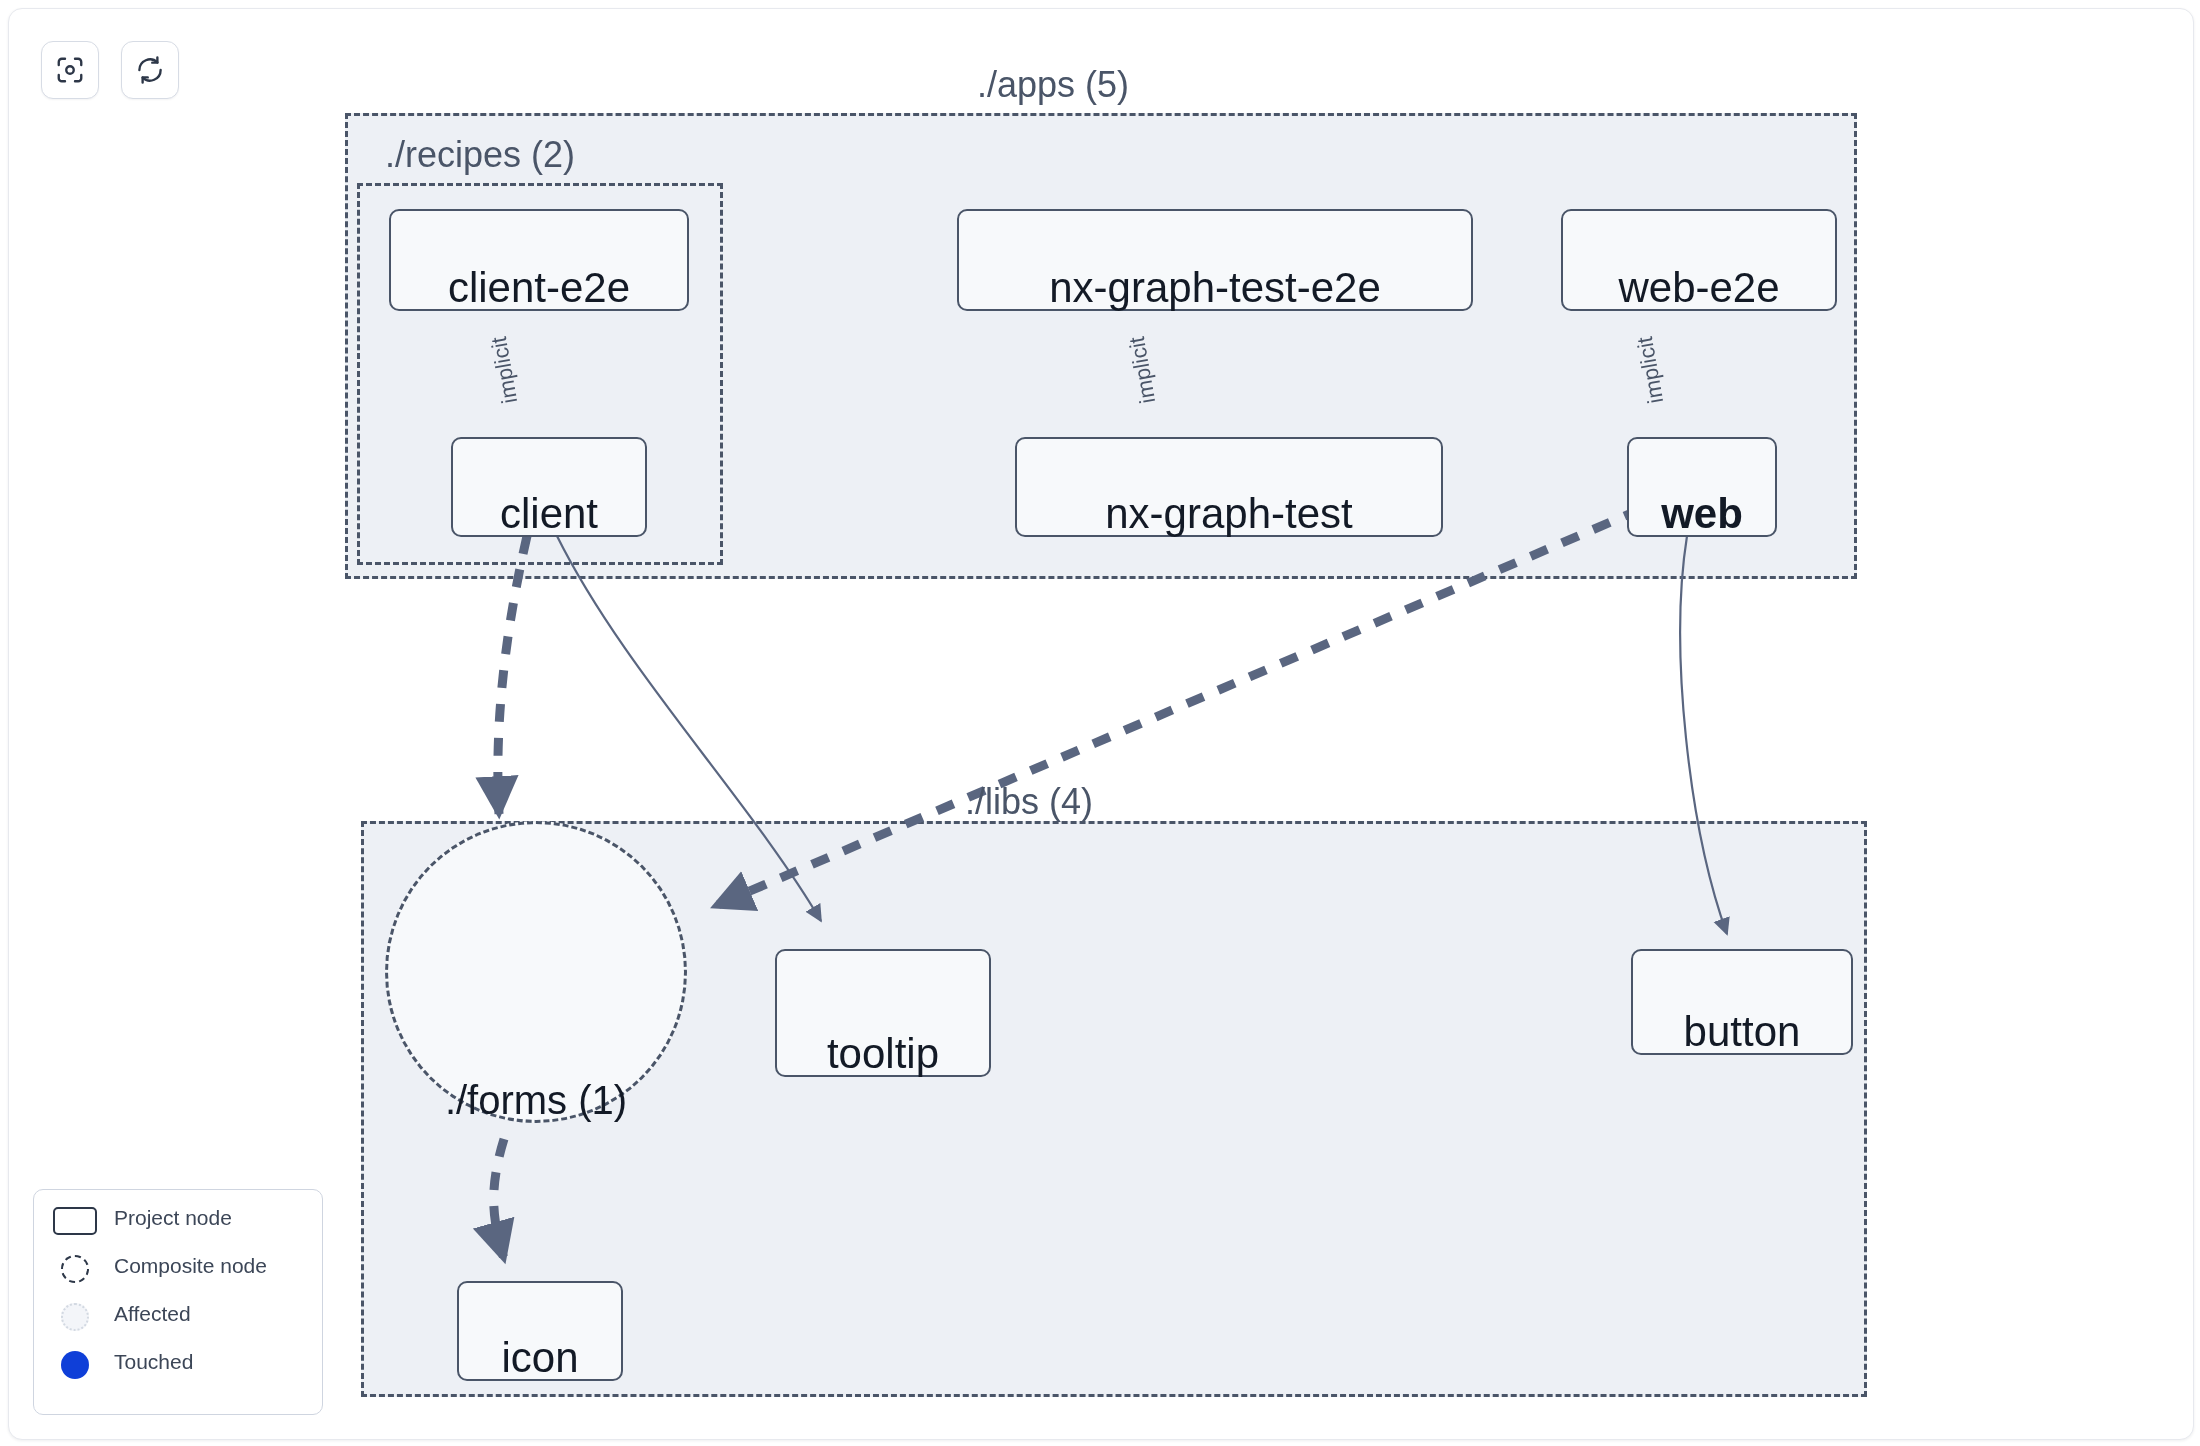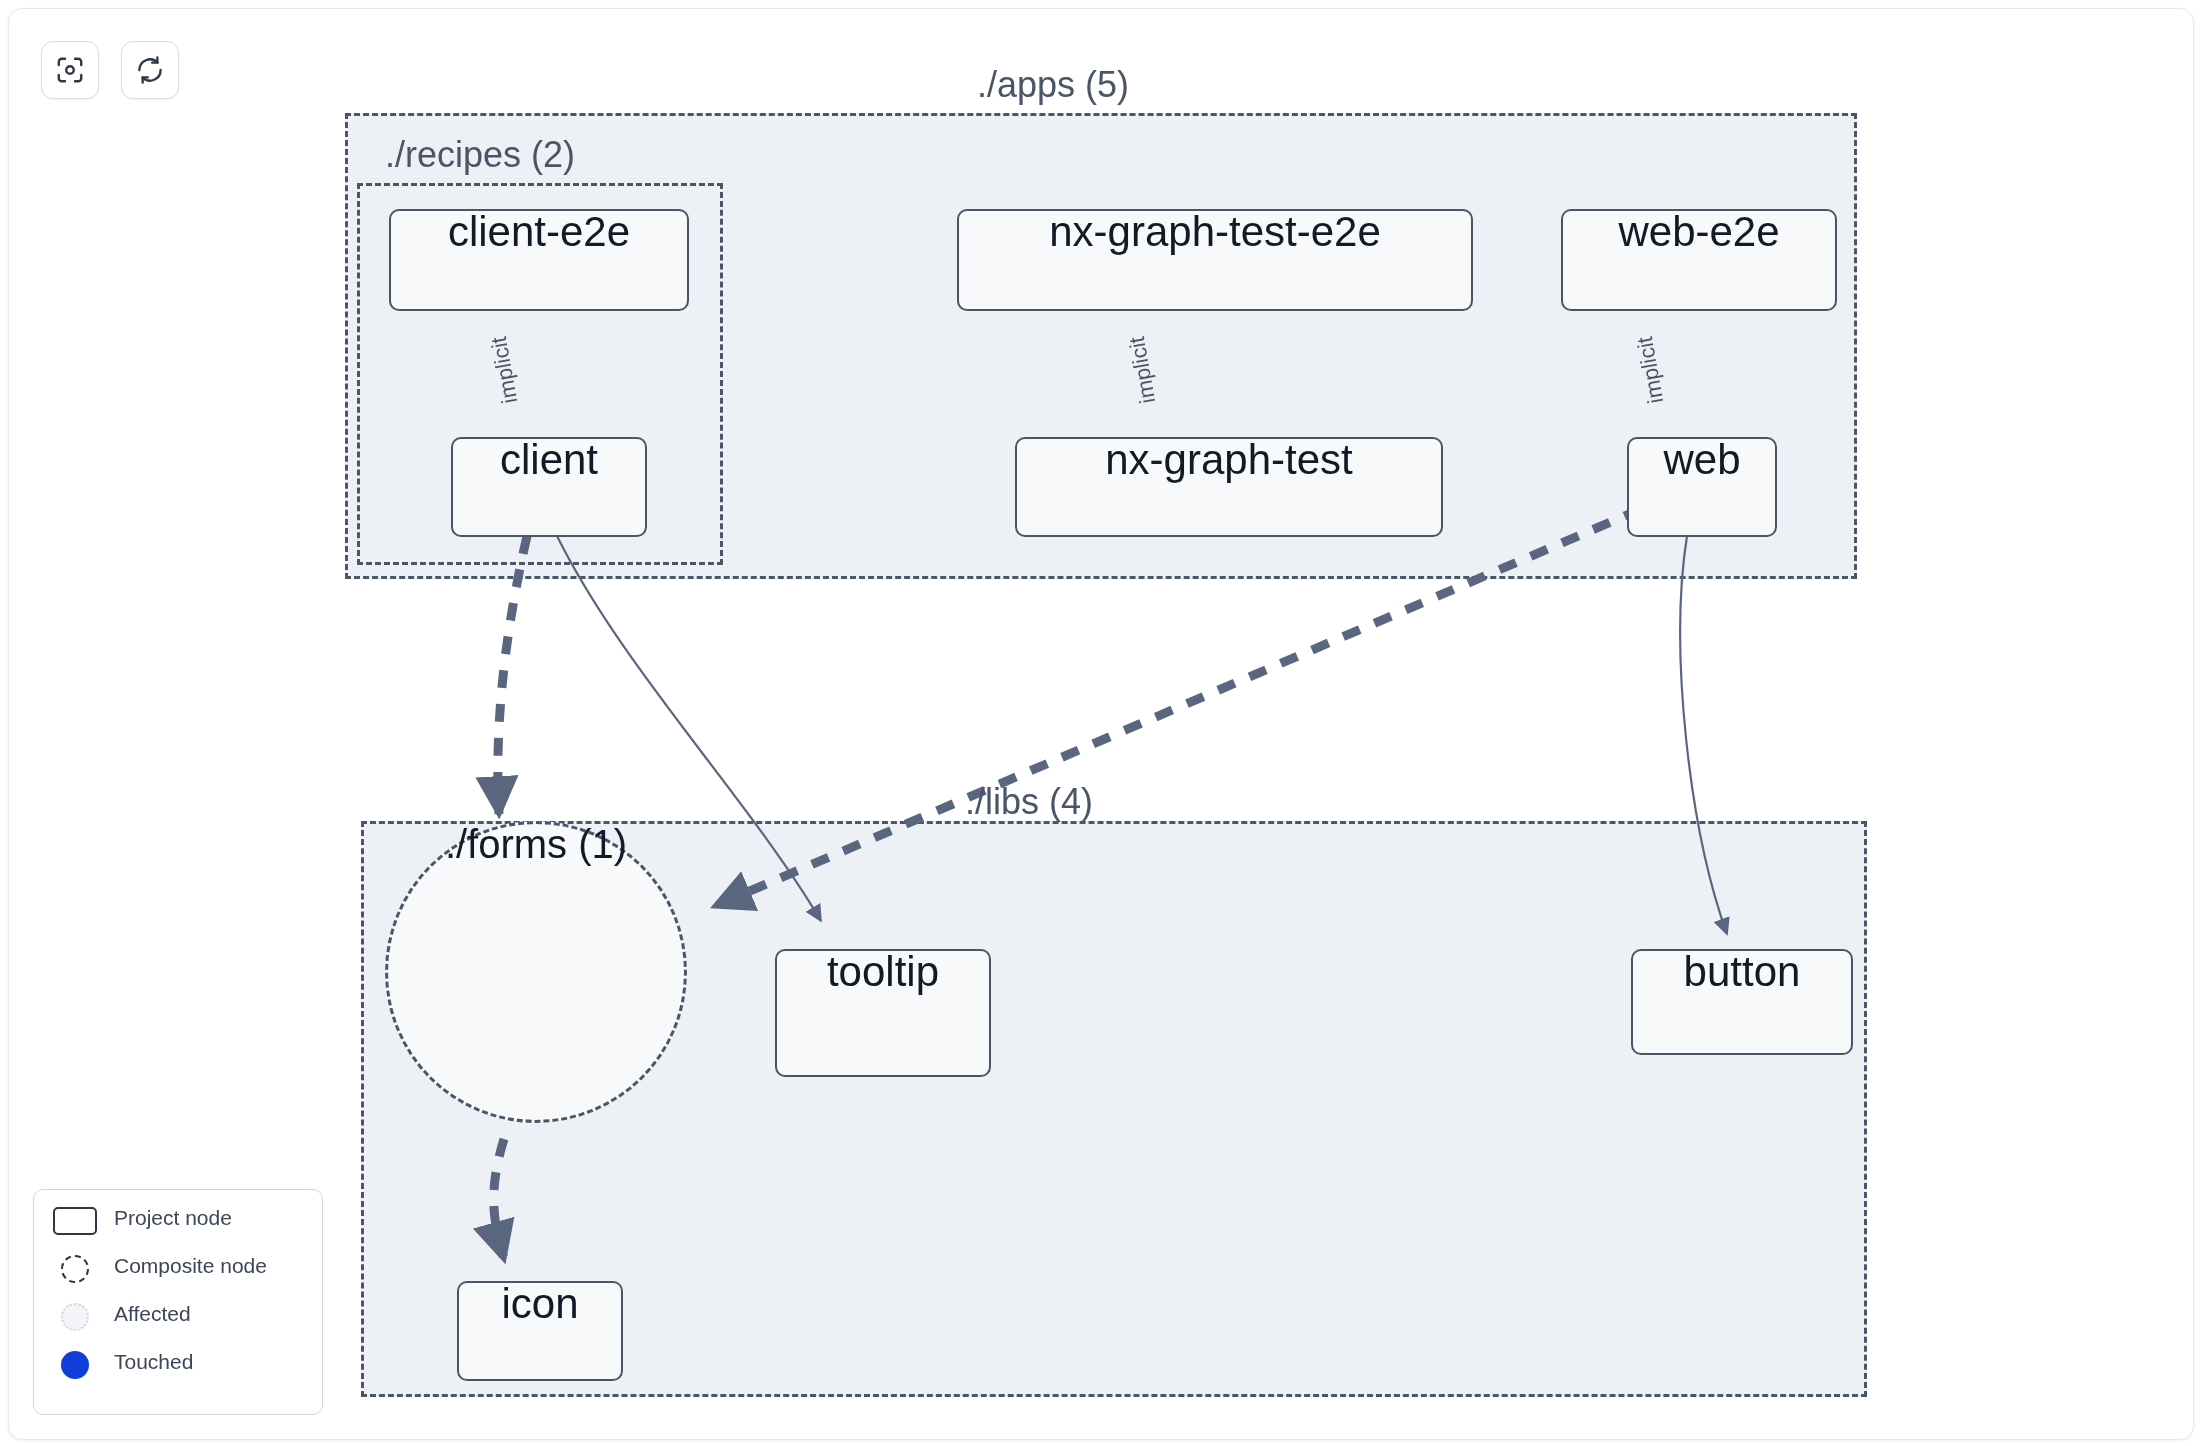--- a/index.html
+++ b/index.html
@@ -84,21 +84,21 @@
   }
 
   
   .node {
     position: absolute;
     box-sizing: border-box;
     background: #f7f9fb;
     border: 2px solid #4a5568;
     border-radius: 10px;
     display: flex;
-    align-items: flex-start;
+    align-items: flex-end;
     justify-content: center;
     color: #131a26;
     font-size: 42px;
     line-height: 1;
     white-space: nowrap;
     cursor: pointer;
     z-index: 20;
   }
   .node.composite {
     border-radius: 50%;
@@ -259,21 +259,21 @@
     </div>
 
     <div class="node" style="left:1006px; top:428px; width:428px; height:100px;">
       <span>nx-graph-test</span>
     </div>
 
     <div class="node" style="left:1552px; top:200px; width:276px; height:102px;">
       <span>web-e2e</span>
     </div>
 
-    <div class="node" style="left:1618px; top:428px; width:150px; height:100px;">
+    <div class="node" style="left:1618px; top:428px; width:150px; height:100px;font-weight:bold;">
       <span>web</span>
     </div>
 
     <div class="node composite" style="left:376px; top:812px; width:302px; height:302px; font-size:40px;">
       <span>./forms (1)</span>
     </div>
 
     <div class="node" style="left:766px; top:940px; width:216px; height:128px;">
       <span>tooltip</span>
     </div>

